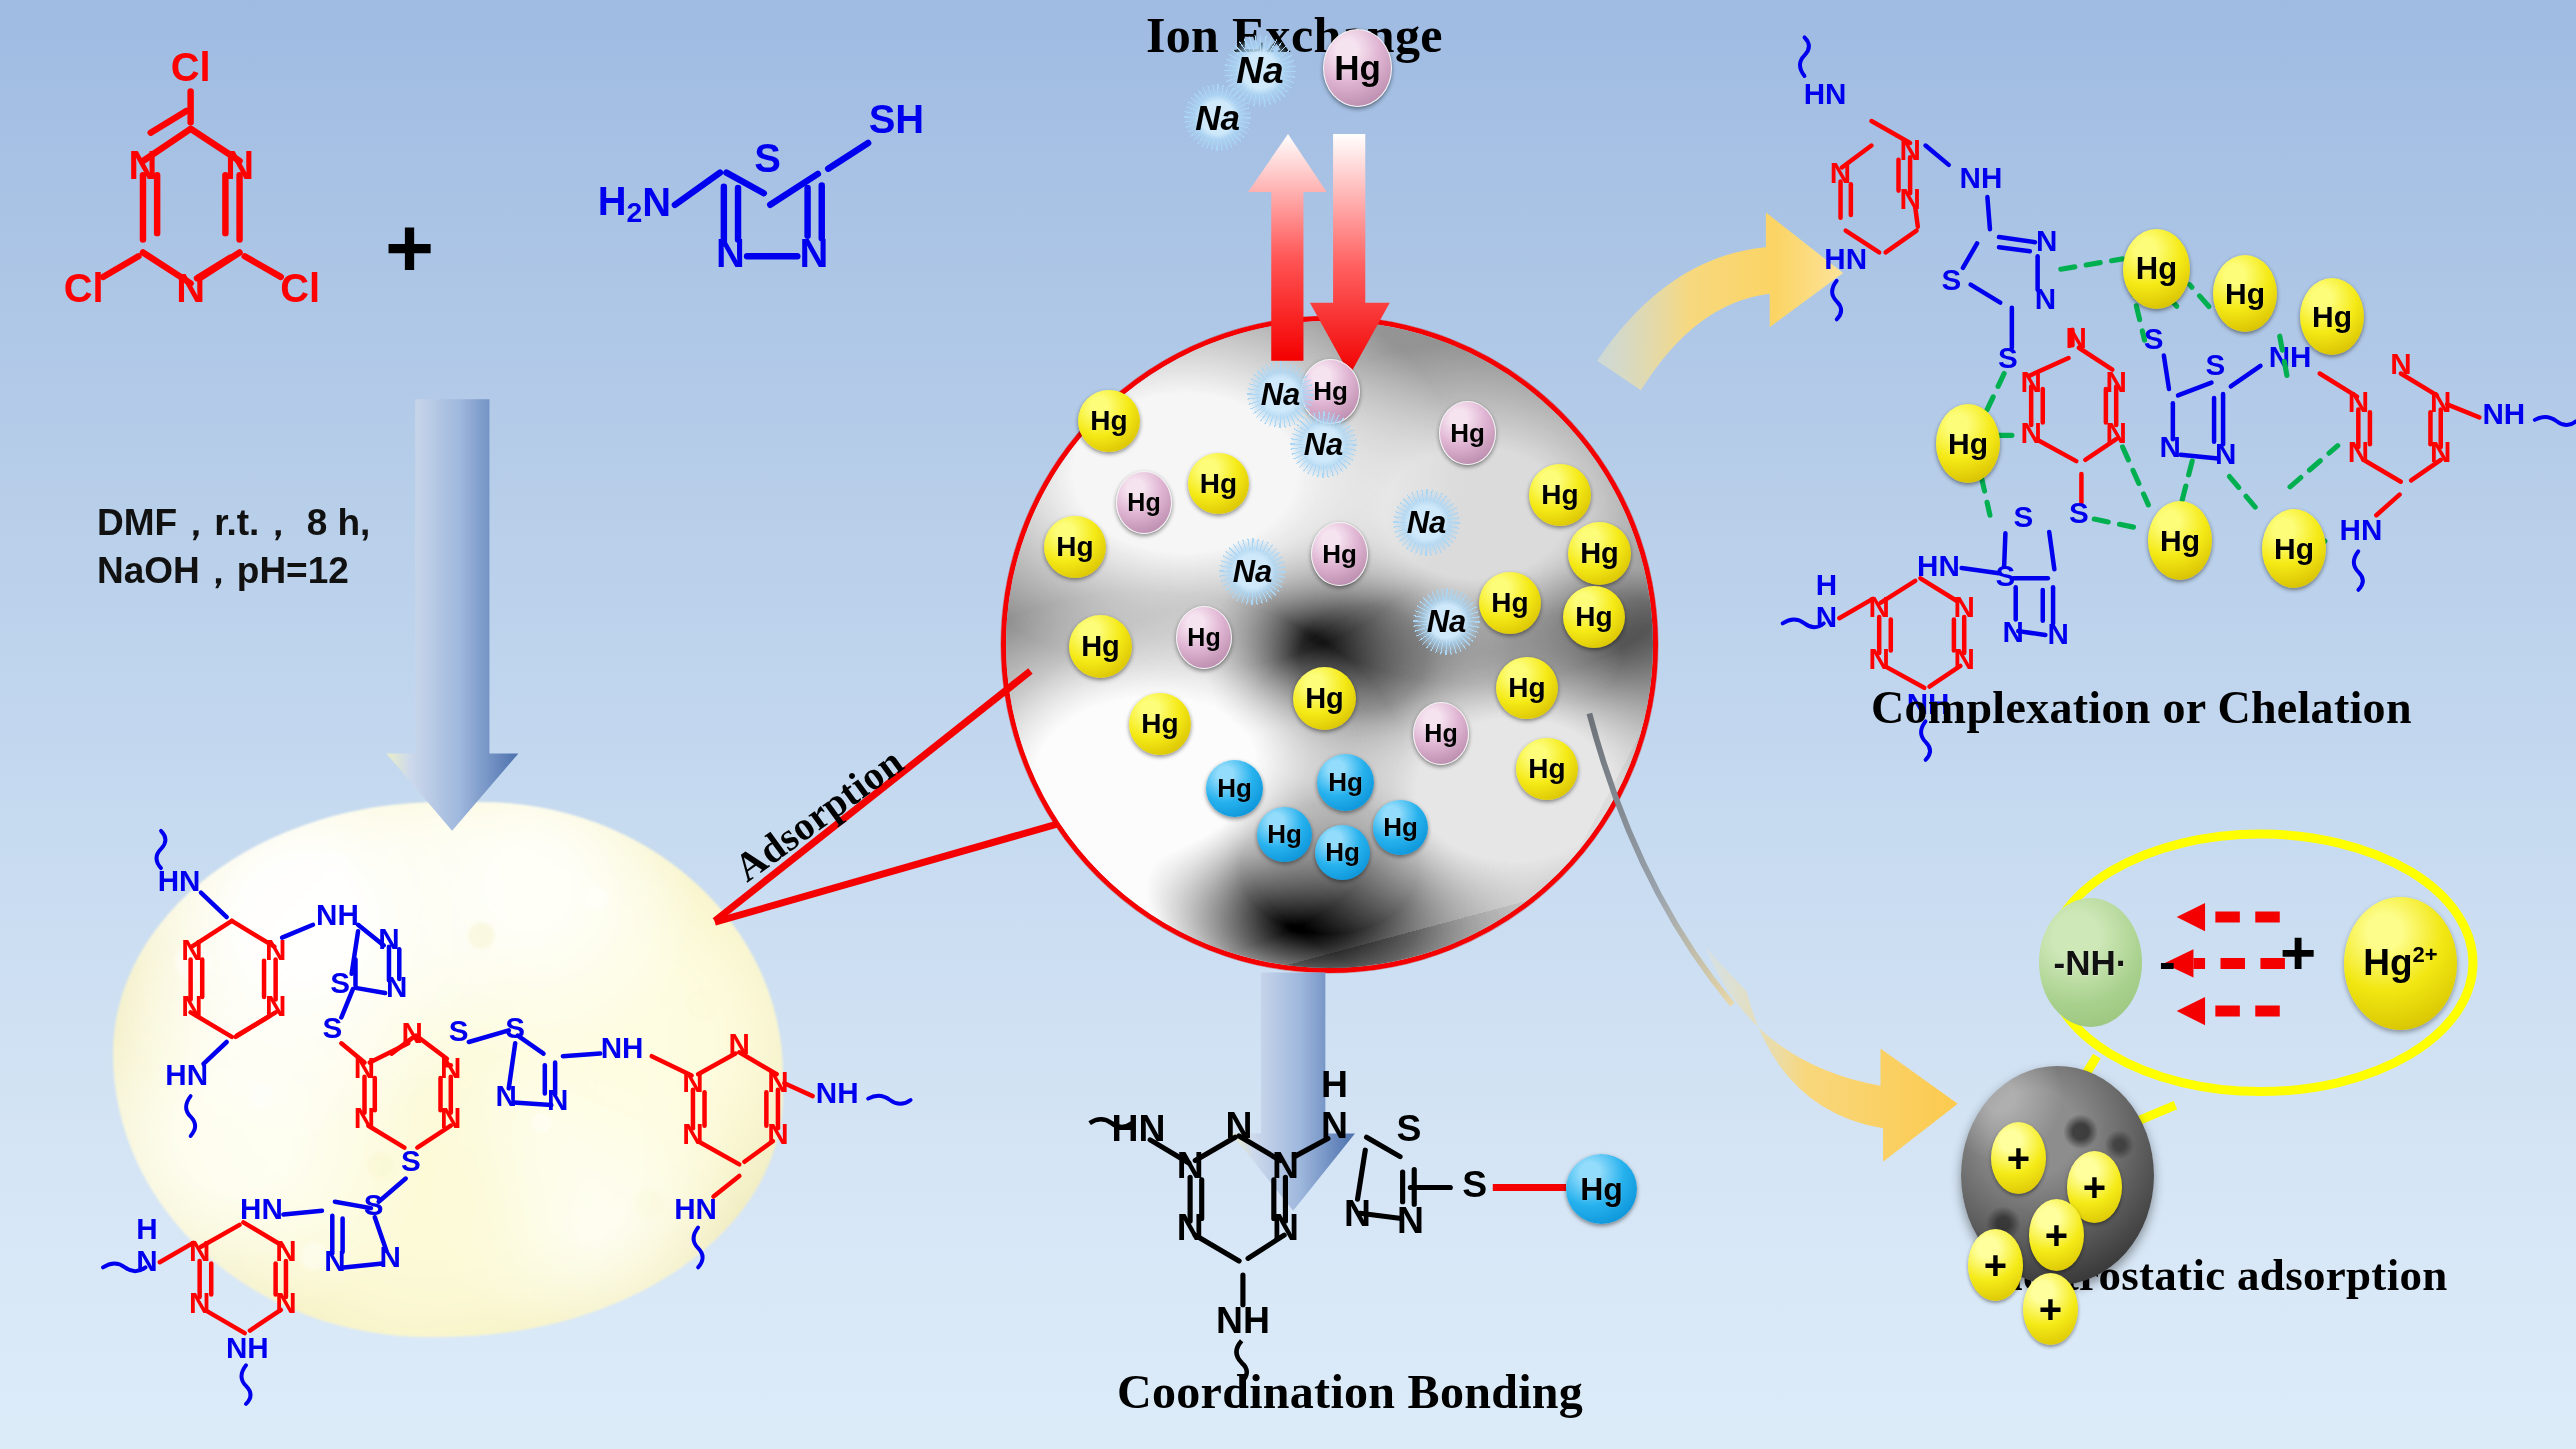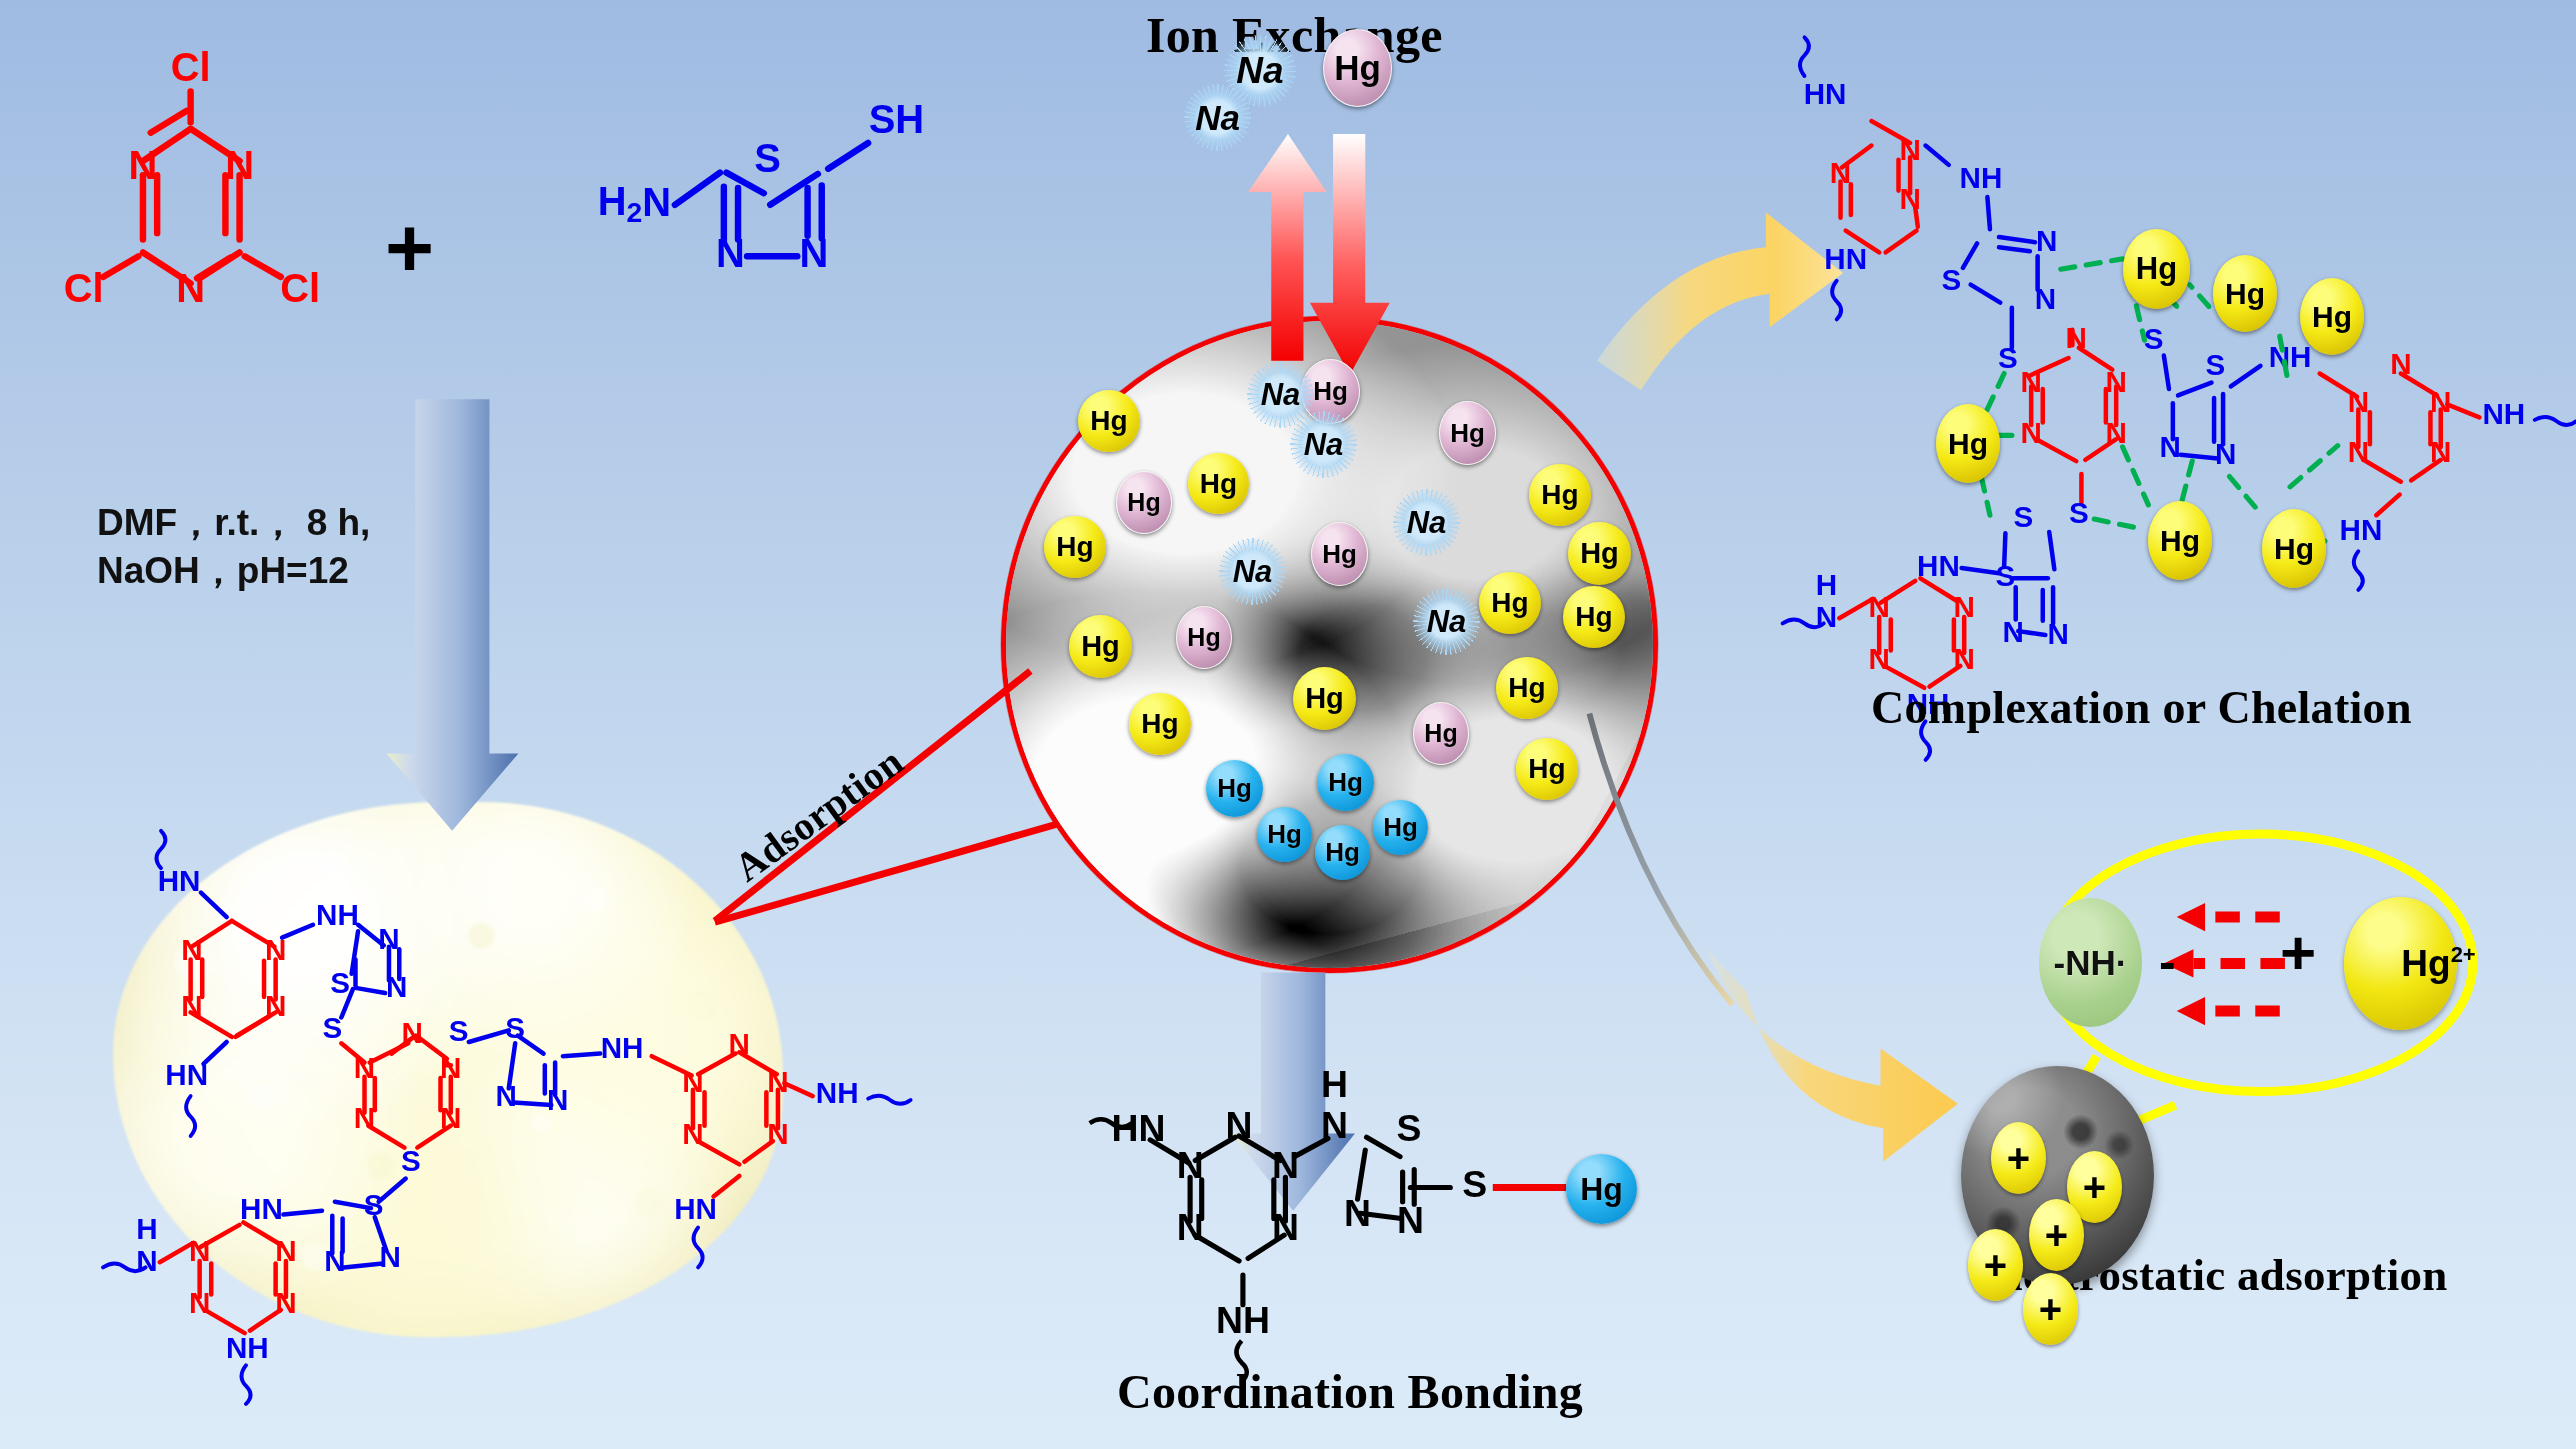--- a/index.html
+++ b/index.html
@@ -149,21 +149,21 @@
     display:flex;align-items:center;justify-content:center;
   }
   .nh-ell span{font-family:Liberation Sans, sans-serif;font-weight:bold;font-size:35px;color:#111;
     text-shadow:0.6px 0.6px 1.3px rgba(255,255,255,.4);}
   .hg2-ell{
     left:2344px;top:897px;width:113px;height:133px;border-radius:50%;
     background:radial-gradient(circle at 36% 26%,#fdfd8c 0 14%,#f2e712 48%,#dccb05 78%,#c3ae03 100%);
     display:flex;align-items:center;justify-content:center;
     box-shadow:0 2.6px 5.8px rgba(0,0,0,.35);
   }
-  .hg2-ell span{font-family:"Liberation Sans",sans-serif;font-weight:bold;font-size:37px;color:#000;margin-left:38px;}
+  .hg2-ell span{font-family:"Liberation Sans",sans-serif;font-weight:bold;font-size:37px;color:#000;}
   .hg2-ell sup{font-size:22px;}
   .sym-minus,.sym-plus{
     font-family:"Liberation Sans",sans-serif;font-weight:bold;color:#000;line-height:1;
   }
   .sym-minus{left:2159px;top:937px;font-size:50px;}
   .sym-plus{left:2280px;top:922px;font-size:62px;}
 
   
   .darkball{
     left:1961px;top:1066px;width:193px;height:219px;border-radius:50%;

